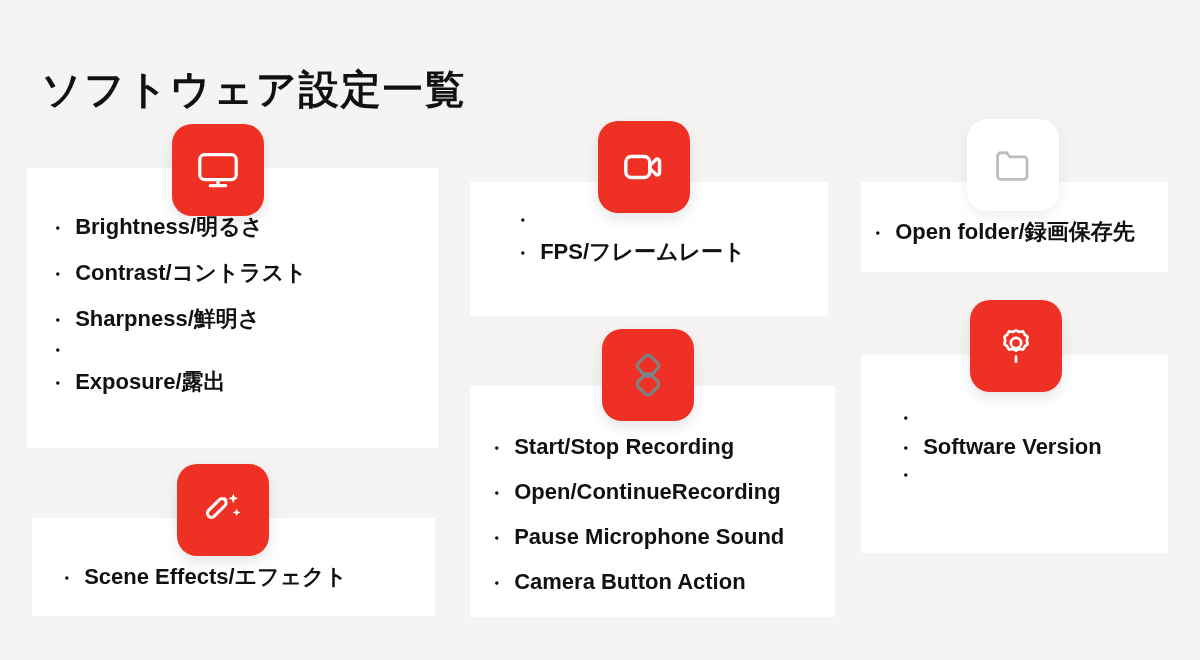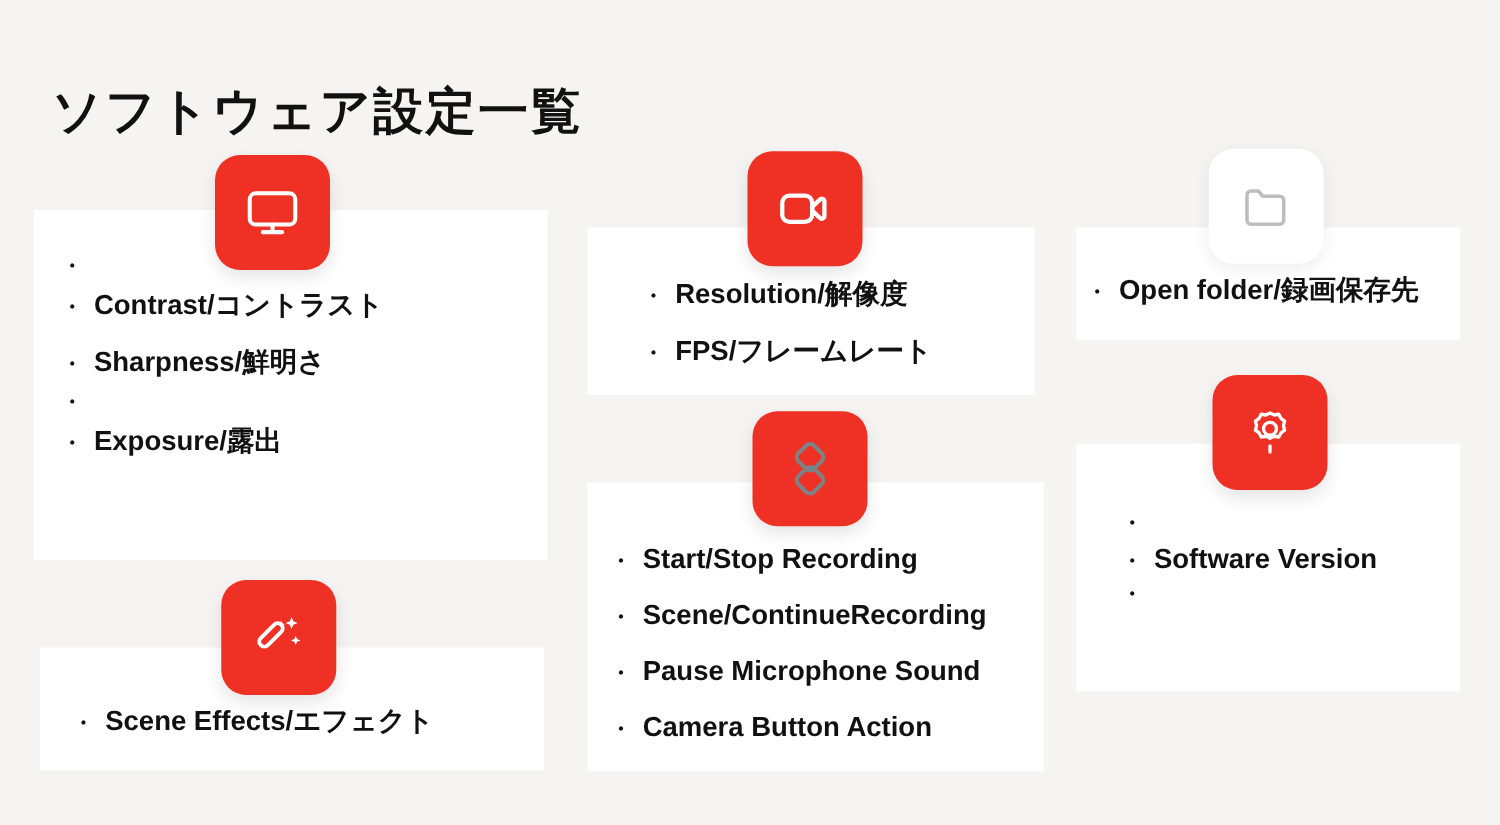--- a/index.html
+++ b/index.html
@@ -105,20 +105,21 @@
 <body>
 
 <div id="page-root">
 
   <h1 class="page-title">ソフトウェア設定一覧</h1>
 
   <div class="card" id="card-display">
     <ul class="card-list">
       <li>
           <span class="bullet">・</span>
+          <span>Brightness/明るさ</span>
         </li>
       <li>
           <span class="bullet">・</span>
           <span>Contrast/コントラスト</span>
         </li>
       <li>
           <span class="bullet">・</span>
           <span>Sharpness/鮮明さ</span>
         </li>
       <li>
@@ -156,21 +157,20 @@
         <path d="M19.4 11.2 l0.6 1.5 1.5 0.6 -1.5 0.6 -0.6 1.5 -0.6 -1.5 -1.5 -0.6 1.5 -0.6 z" fill="#ffffff" stroke="none"></path>
         <path d="M13.1 4.6 l0.45 1.15 1.15 0.45 -1.15 0.45 -0.45 1.15 -0.45 -1.15 -1.15 -0.45 1.15 -0.45 z" fill="#ffffff" stroke="none"></path>
       </svg>
     </span>
   </div>
 
   <div class="card" id="card-video">
     <ul class="card-list">
       <li>
           <span class="bullet">・</span>
-          <span>Resolution/解像度</span>
         </li>
       <li>
           <span class="bullet">・</span>
           <span>FPS/フレームレート</span>
         </li>
     </ul>
   </div>
   <div class="icon-tile" id="tile-video">
     <span>
       <svg width="46" height="46" viewBox="0 0 24 24" fill="none" stroke="#ffffff" stroke-width="1.8" stroke-linecap="round" stroke-linejoin="round">
@@ -181,21 +181,21 @@
   </div>
 
   <div class="card" id="card-recording">
     <ul class="card-list">
       <li>
           <span class="bullet">・</span>
           <span>Start/Stop Recording</span>
         </li>
       <li>
           <span class="bullet">・</span>
-          <span>Scene/ContinueRecording</span>
+          <span>Open/ContinueRecording</span>
         </li>
       <li>
           <span class="bullet">・</span>
           <span>Pause Microphone Sound</span>
         </li>
       <li>
           <span class="bullet">・</span>
           <span>Camera Button Action</span>
         </li>
     </ul>

